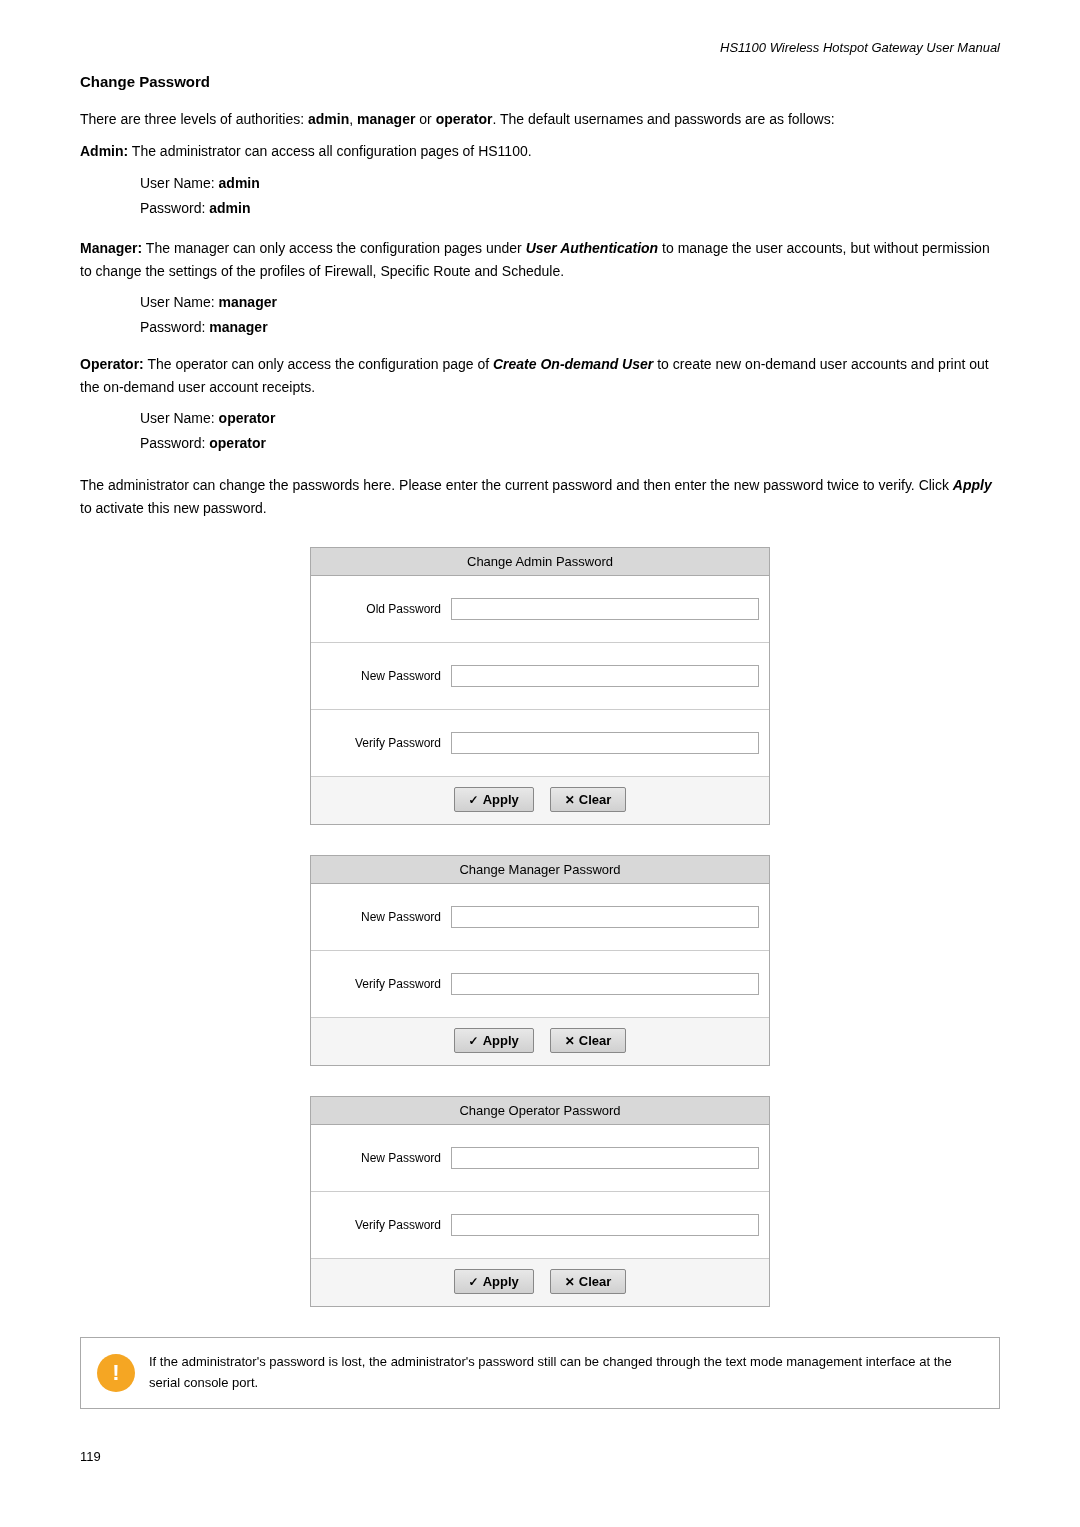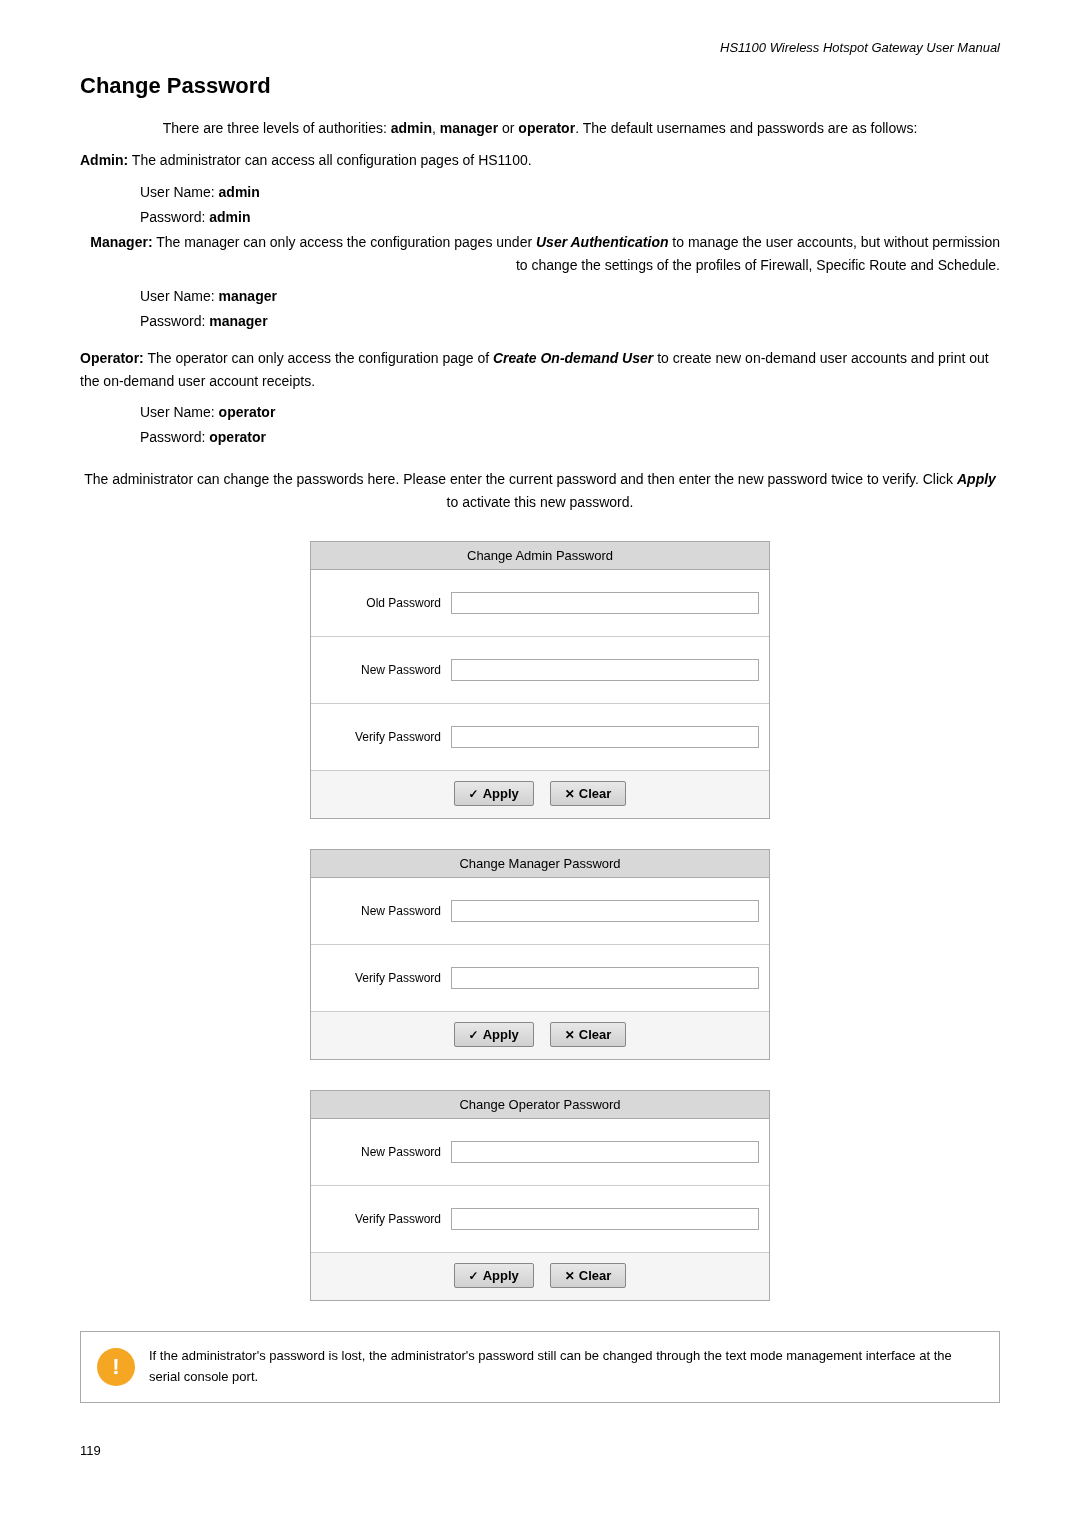--- a/index.html
+++ b/index.html
@@ -13,28 +13,27 @@
       padding: 40px 80px 60px 80px;
     }
     .page-header {
       text-align: right;
       font-style: italic;
       font-weight: normal;
       font-size: 13px;
       margin-bottom: 18px;
     }
     .page-title {
-      font-size: 22px;
+      font-size: 15px;
       font-weight: bold;
       margin-bottom: 18px;
     }
     .intro-para {
       margin-bottom: 10px;
       line-height: 1.6;
-      text-align: center;
     }
     .indented {
       margin-left: 60px;
       line-height: 1.8;
     }
     .section-para {
       margin-bottom: 8px;
       line-height: 1.6;
     }
     .spacer { height: 18px; }
@@ -143,21 +142,21 @@
 </p>
 
 <p class="section-para">
   <strong>Admin:</strong> The administrator can access all configuration pages of HS1100.
 </p>
 <div class="indented">
   <div>User Name: <strong>admin</strong></div>
   <div>Password: <strong>admin</strong></div>
 </div>
 
-<p class="section-para" style="margin-top:1px;text-align:right;">
+<p class="section-para" style="margin-top:16px;">
   <strong>Manager:</strong> The manager can only access the configuration pages under <strong><em>User Authentication</em></strong> to manage the user accounts, but without permission to change the settings of the profiles of Firewall, Specific Route and Schedule.
 </p>
 <div class="indented">
   <div>User Name: <strong>manager</strong></div>
   <div>Password: <strong>manager</strong></div>
 </div>
 
 <p class="section-para" style="margin-top:13px;">
   <strong>Operator:</strong> The operator can only access the configuration page of <strong><em>Create On-demand User</em></strong> to create new on-demand user accounts and print out the on-demand user account receipts.
 </p>

